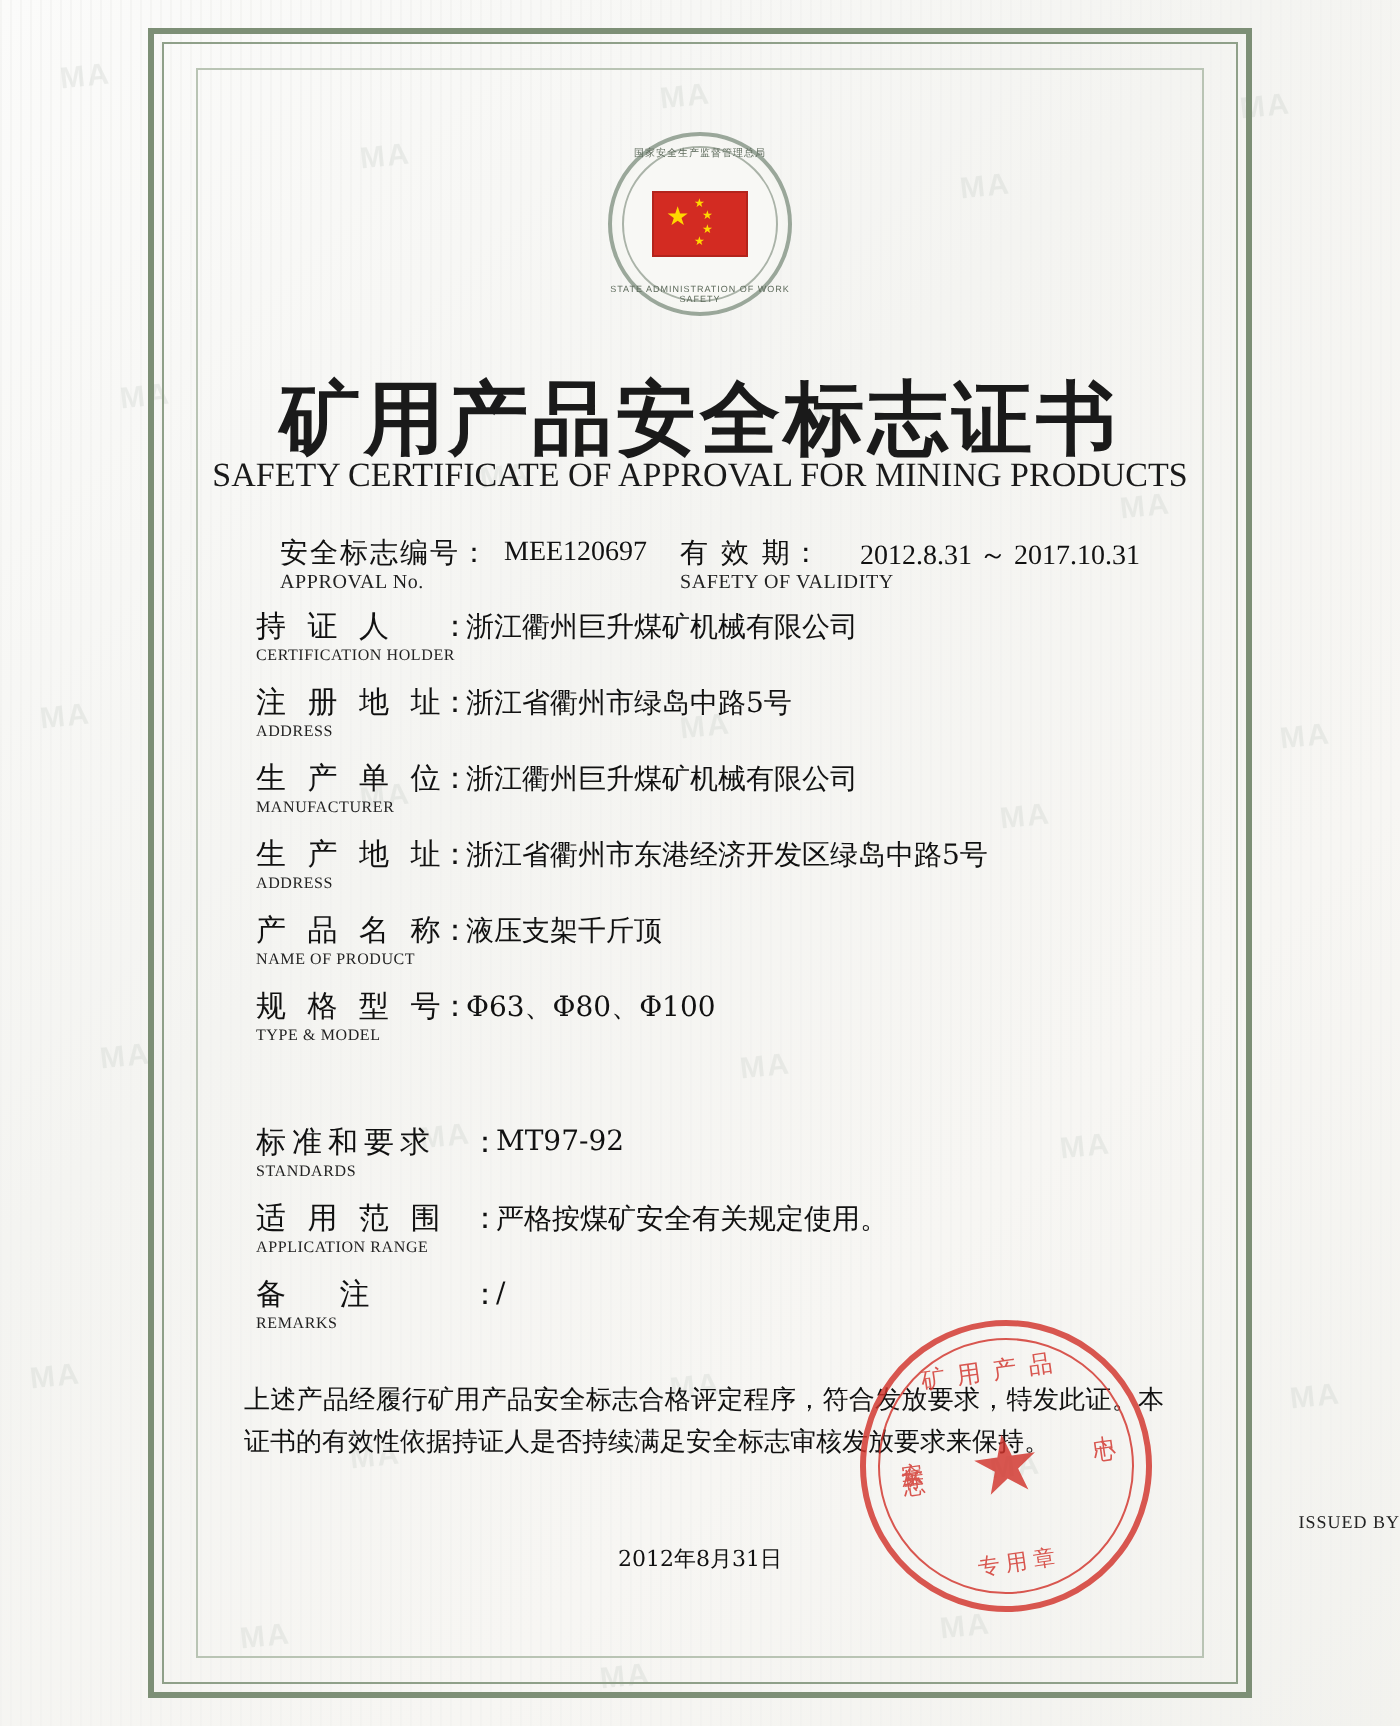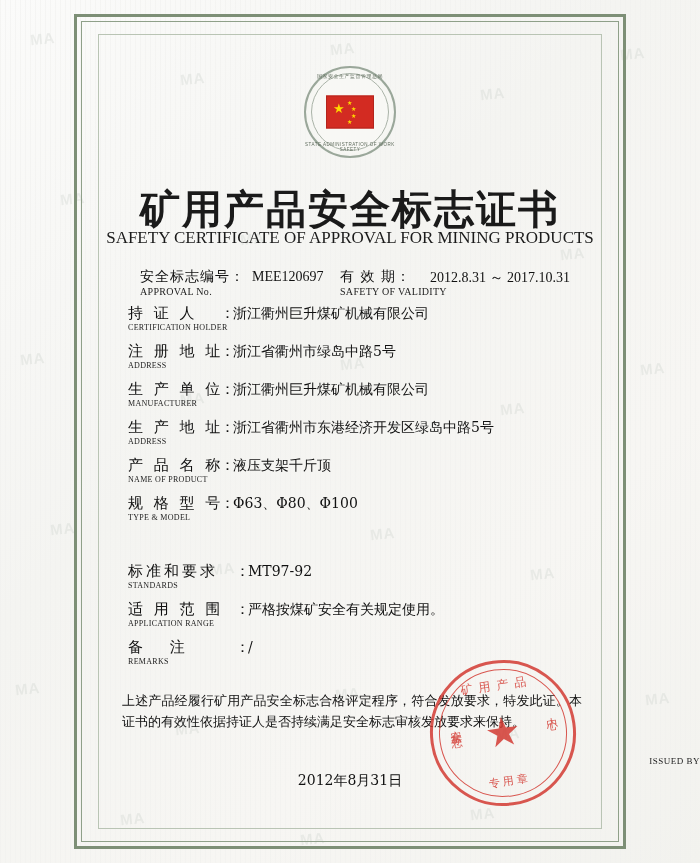--- a/index.html
+++ b/index.html
@@ -291,21 +291,21 @@
     color: #222;
     letter-spacing: 0.5px;
   }
   .issue-date {
     position: absolute;
     top: 772px;
     left: 0;
     width: 100%;
     text-align: center;
     font-family: "DejaVu Serif", serif;
-    font-size: 14px;
+    font-size: 11px;
     color: #111;
   }
 
   
   .seal {
     position: absolute;
     left: 430px;
     top: 660px;
     width: 140px;
     height: 140px;

